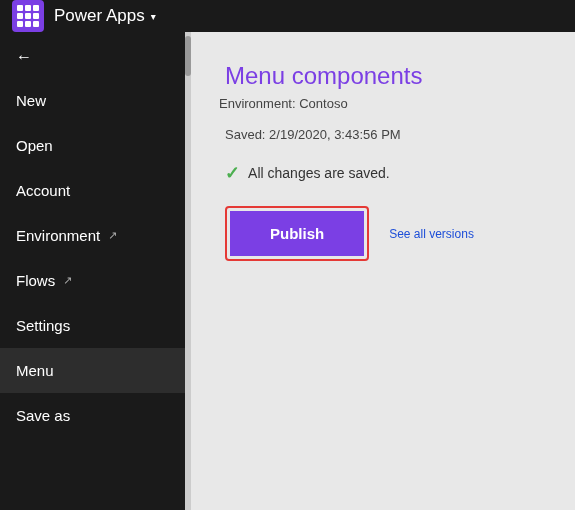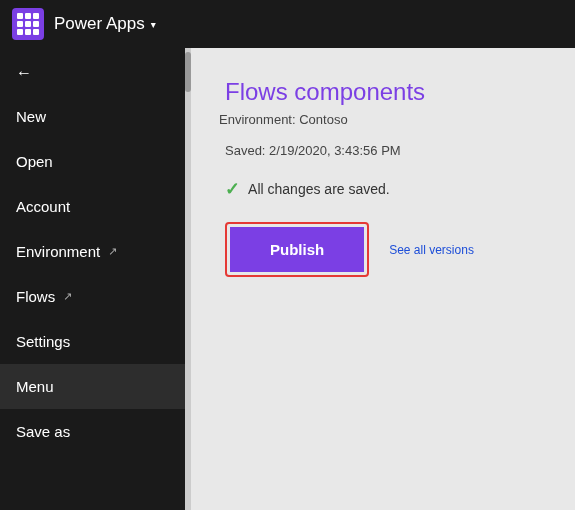--- a/index.html
+++ b/index.html
@@ -8,21 +8,21 @@
       height: 510px;
       overflow: hidden;
       font-family: 'Segoe UI', Arial, sans-serif;
       display: flex;
       flex-direction: column;
     }
 
     
     .top-bar {
       background: #1a1a1a;
-      height: 48px;
+      height: 32px;
       display: flex;
       align-items: center;
       padding: 0 12px;
       flex-shrink: 0;
     }
     .waffle-icon {
       width: 32px;
       height: 32px;
       background: #7b3fe4;
       border-radius: 4px;
@@ -226,21 +226,21 @@
     <div class="sidebar-item">
       <span>Save as</span>
     </div>
   </div>
 
   <div class="content-area">
     <div class="scroll-indicator">
       <div class="scroll-thumb"></div>
     </div>
 
-    <h1 class="content-title" style="margin-left:10px;">Flows components</h1>
+    <h1 class="content-title" style="margin-left:10px;">Menu components</h1>
     <p class="content-env" style="margin-left:4px;">Environment: Contoso</p>
     <p class="content-saved" style="margin-left:10px;">Saved: 2/19/2020, 3:43:56 PM</p>
 
     <div class="changes-saved" style="margin-left:10px;">
       <span class="check-icon">✓</span>
       <span>All changes are saved.</span>
     </div>
 
     <div class="action-row" style="margin-left:10px;">
       <div class="publish-btn-wrapper">

